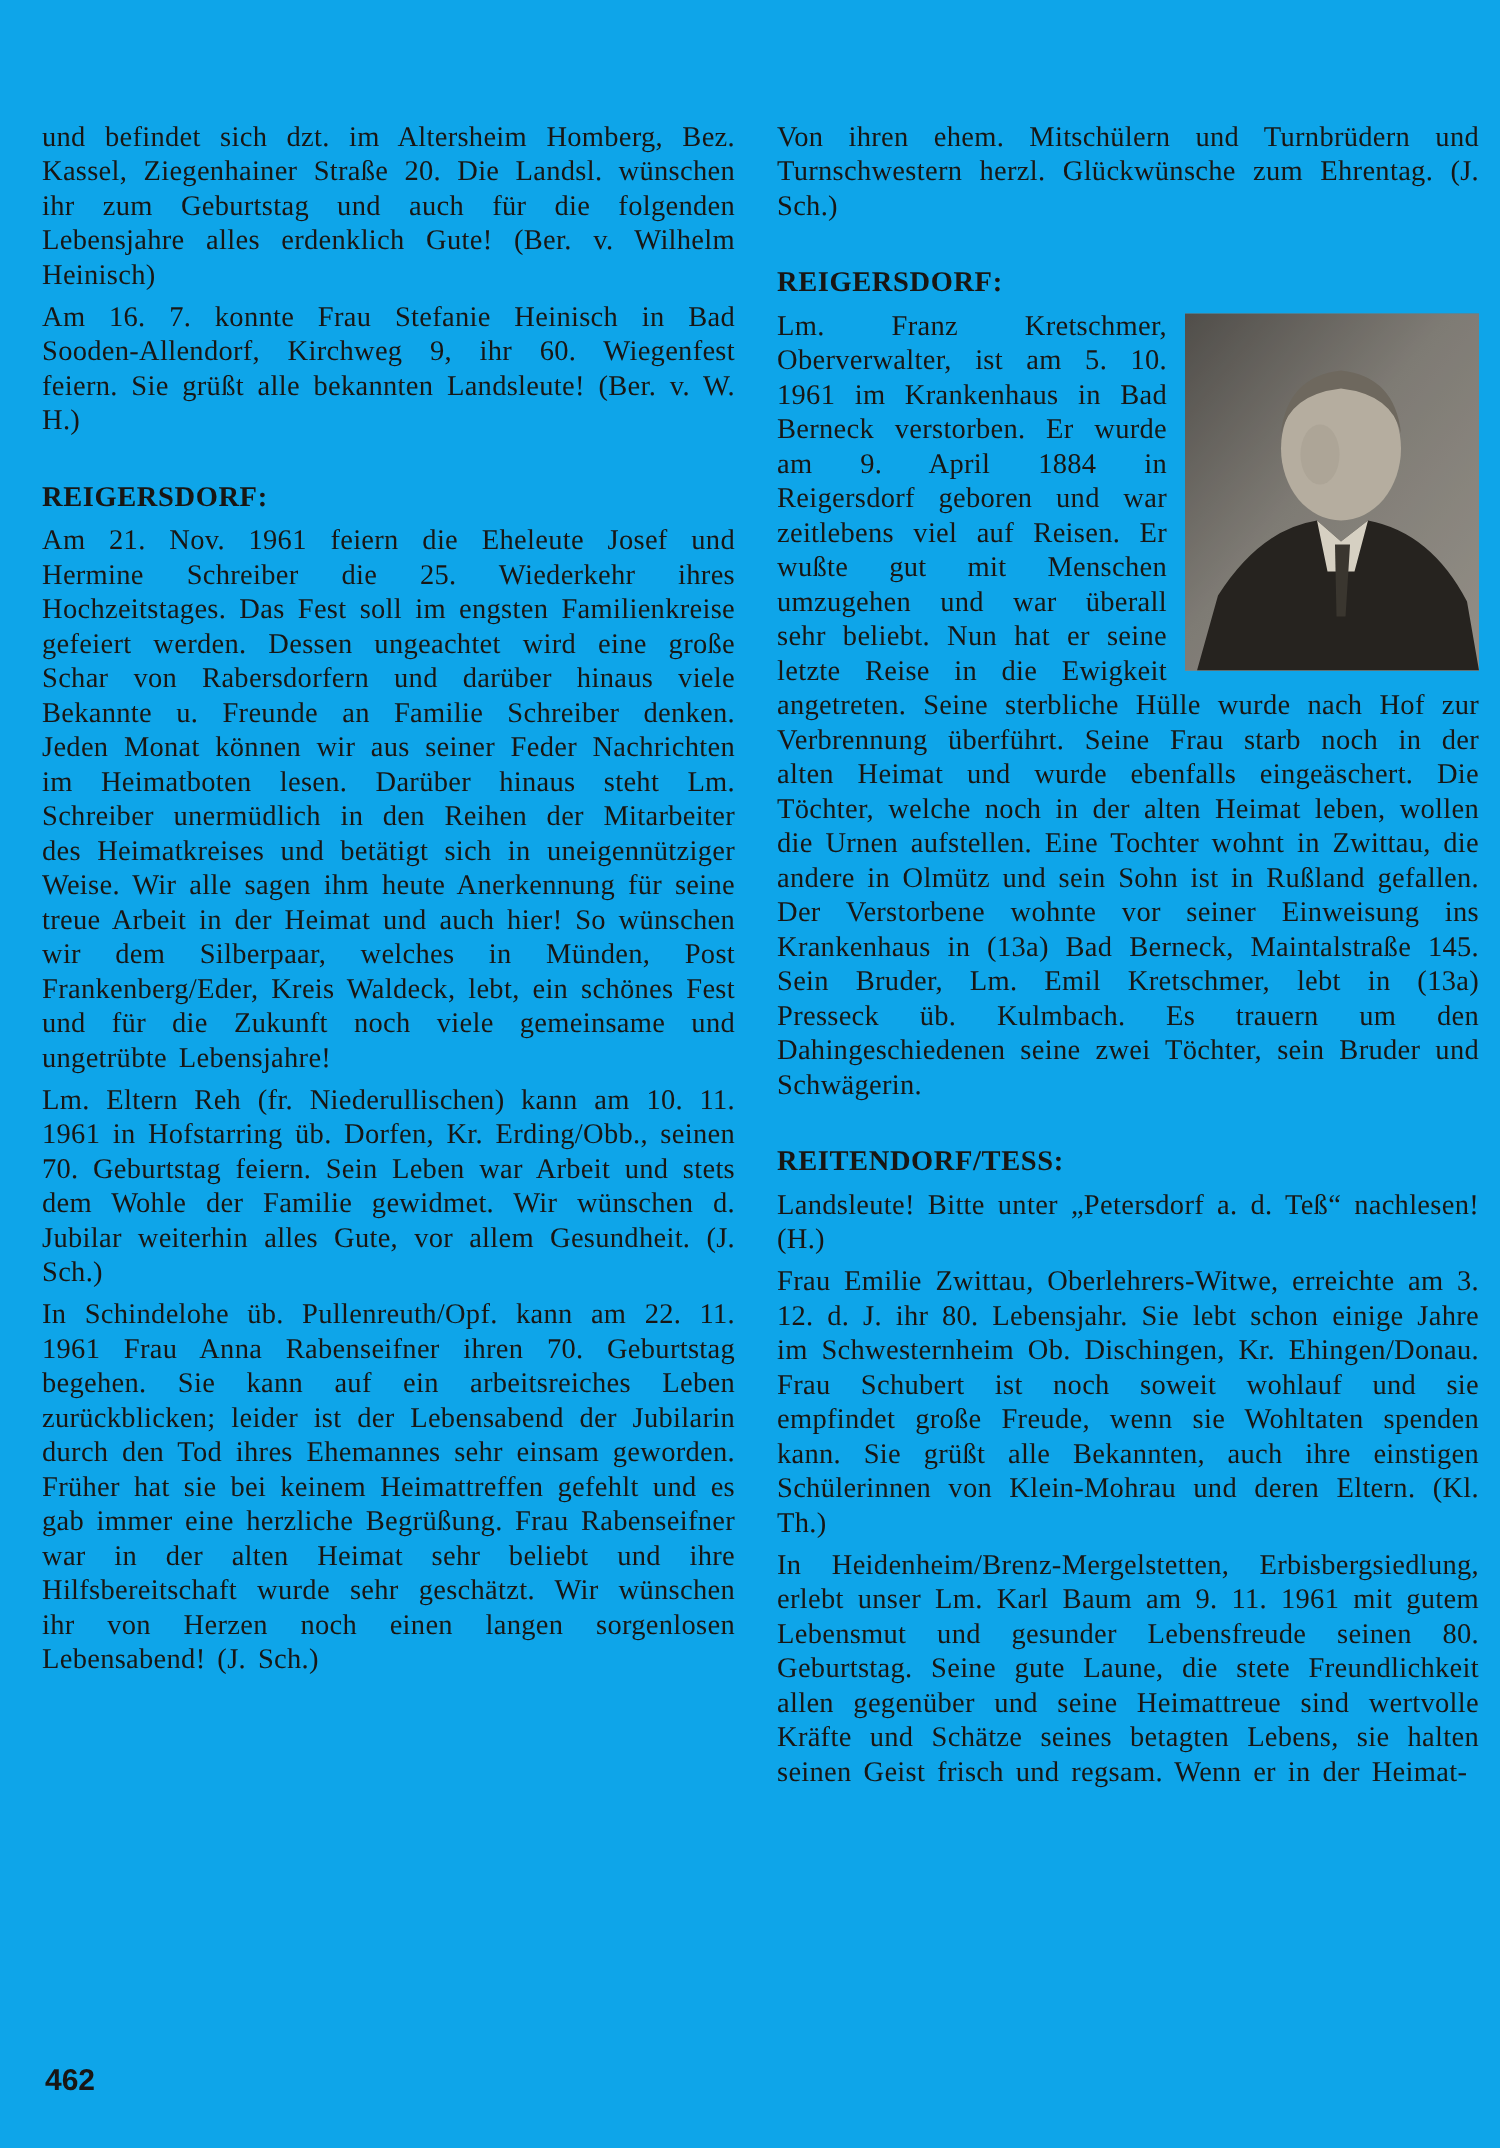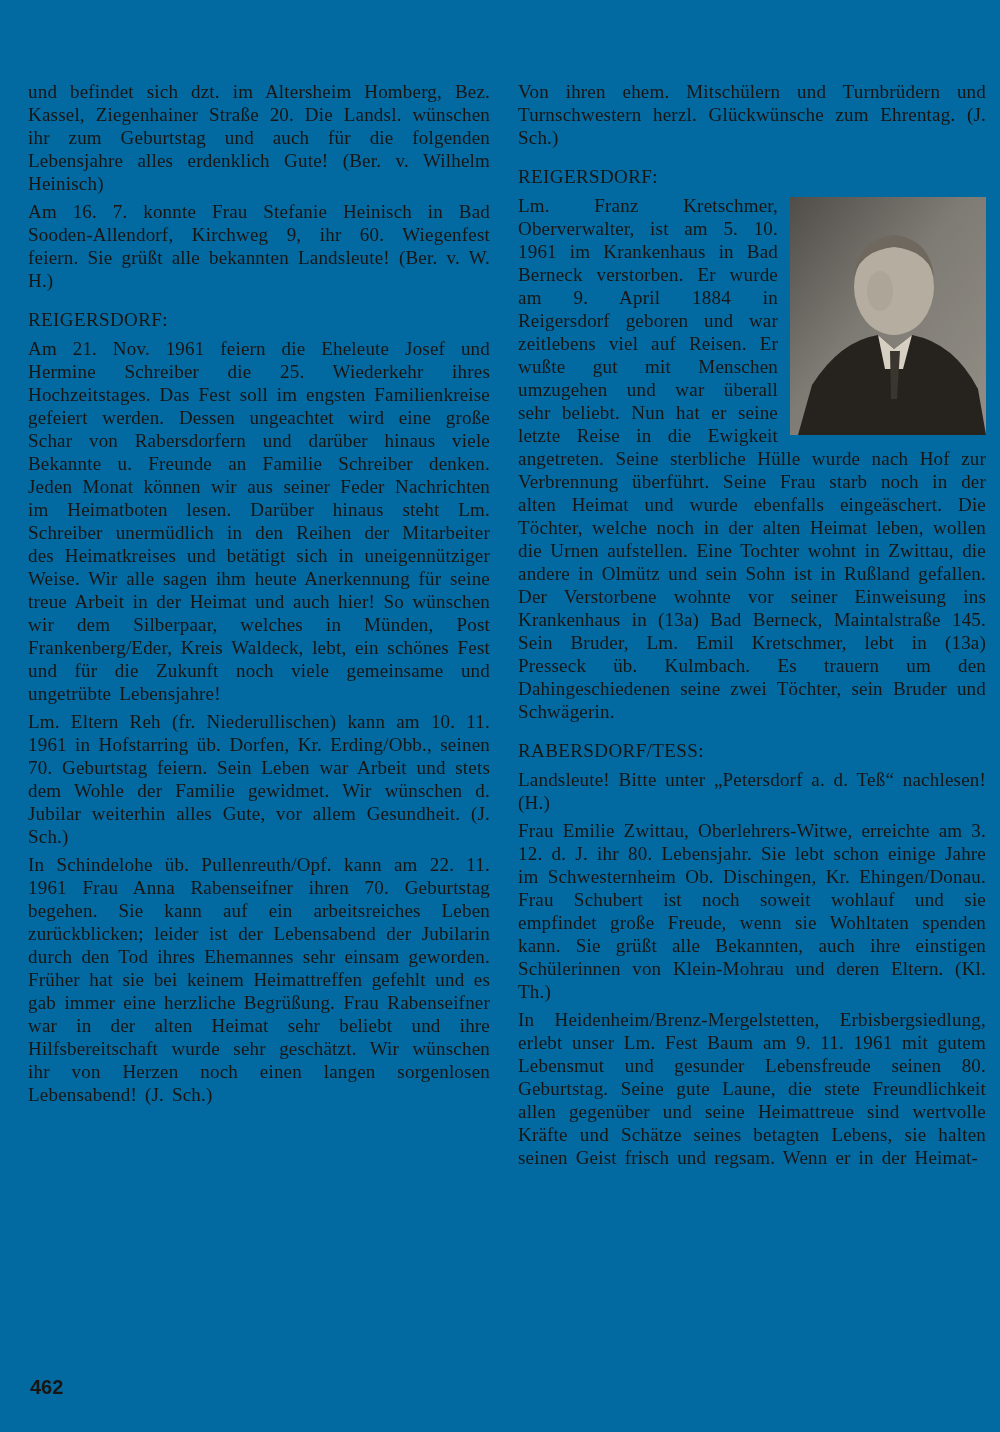--- a/index.html
+++ b/index.html
@@ -5,21 +5,21 @@
   html, body {
     margin: 0;
     padding: 0;
     background: #e9e7e2;
   }
   .page {
     position: relative;
     width: 1000px;
     height: 1432px;
     margin: 0 auto;
-    background: #0369a1;
+    background: #0ea5e9;
     color: #181614;
     font-family: "Liberation Serif", "DejaVu Serif", serif;
     overflow: hidden;
   }
   .col {
     position: absolute;
     top: 80px;
     font-size: 19px;
     line-height: 23px;
     text-align: justify;
@@ -32,23 +32,23 @@
   .col-right { left: 518px; width: 468px; }
 
   .col p {
     margin: 0 0 5px 0;
   }
   .col p.bold {
     font-weight: normal;
   }
   .col h3 {
     font-size: 19px;
-    font-weight: normal;
+    font-weight: bold;
     letter-spacing: 0.4px;
-    margin: 16px 0 6px 0;
+    margin: 28px 0 6px 0;
   }
   .col > :first-child { margin-top: 0; }
 
   b { font-weight: normal; }
 
   .photo {
     float: right;
     width: 196px;
     height: 238px;
     margin: 3px 0 8px 12px;
@@ -97,19 +97,19 @@
       <rect width="196" height="238" fill="#3b3a36" opacity="0.18"></rect>
       <ellipse cx="104" cy="90" rx="40" ry="48" fill="#b5ad9f"></ellipse>
       <path d="M64,80 Q68,42 104,38 Q140,42 144,80 Q138,54 104,50 Q70,54 64,80 Z" fill="#6e685e"></path>
       <ellipse cx="90" cy="94" rx="13" ry="20" fill="#a69e8f" opacity="0.55"></ellipse>
       <path d="M8,238 L22,188 Q50,144 88,138 L104,152 L122,138 Q164,146 188,192 L196,238 Z" fill="#26231f"></path>
       <path d="M88,138 L104,152 L122,138 L113,172 L95,172 Z" fill="#d6d0c2"></path>
       <path d="M100,154 L110,154 L107,202 L101,202 Z" fill="#3a362f"></path>
     </svg>
   </span>
 Lm. <b>Franz Kretschmer,</b> Oberverwalter, ist am 5. 10. 1961 im Krankenhaus in Bad Berneck verstorben. Er wurde am 9. April 1884 in Reigersdorf geboren und war zeitlebens viel auf Reisen. Er wußte gut mit Menschen umzugehen und war überall sehr beliebt. Nun hat er seine letzte Reise in die Ewigkeit angetreten. Seine sterbliche Hülle wurde nach Hof zur Verbrennung überführt. Seine Frau starb noch in der alten Heimat und wurde ebenfalls eingeäschert. Die Töchter, welche noch in der alten Heimat leben, wollen die Urnen aufstellen. Eine Tochter wohnt in Zwittau, die andere in Olmütz und sein Sohn ist in Rußland gefallen. Der Verstorbene wohnte vor seiner Einweisung ins Krankenhaus in (13a) Bad Berneck, Maintalstraße 145. Sein Bruder, Lm. Emil Kretschmer, lebt in (13a) Presseck üb. Kulmbach. Es trauern um den Dahingeschiedenen seine zwei Töchter, sein Bruder und Schwägerin.</p>
-      <h3>RABERSDORF/TESS:</h3>
+      <h3>REITENDORF/TESS:</h3>
       <p class="bold">Landsleute! Bitte unter „Petersdorf a. d. Teß“ nachlesen! (H.)</p>
       <p>Frau <b>Emilie Zwittau,</b> Oberlehrers-Witwe, erreichte am 3. 12. d. J. ihr 80. Lebensjahr. Sie lebt schon einige Jahre im Schwesternheim Ob. Dischingen, Kr. Ehingen/Donau. Frau Schubert ist noch soweit wohlauf und sie empfindet große Freude, wenn sie Wohltaten spenden kann. Sie grüßt alle Bekannten, auch ihre einstigen Schülerinnen von Klein-Mohrau und deren Eltern. (Kl. Th.)</p>
-      <p>In Heidenheim/Brenz-Mergelstetten, Erbisbergsiedlung, erlebt unser Lm. <b>Fest Baum</b> am 9. 11. 1961 mit gutem Lebensmut und gesunder Lebensfreude seinen 80. Geburtstag. Seine gute Laune, die stete Freundlichkeit allen gegenüber und seine Heimattreue sind wertvolle Kräfte und Schätze seines betagten Lebens, sie halten seinen Geist frisch und regsam. Wenn er in der Heimat-</p>
+      <p>In Heidenheim/Brenz-Mergelstetten, Erbisbergsiedlung, erlebt unser Lm. <b>Karl Baum</b> am 9. 11. 1961 mit gutem Lebensmut und gesunder Lebensfreude seinen 80. Geburtstag. Seine gute Laune, die stete Freundlichkeit allen gegenüber und seine Heimattreue sind wertvolle Kräfte und Schätze seines betagten Lebens, sie halten seinen Geist frisch und regsam. Wenn er in der Heimat-</p>
     </div>
   <div class="page-number">462</div>
 </div>
 
 </body></html>

